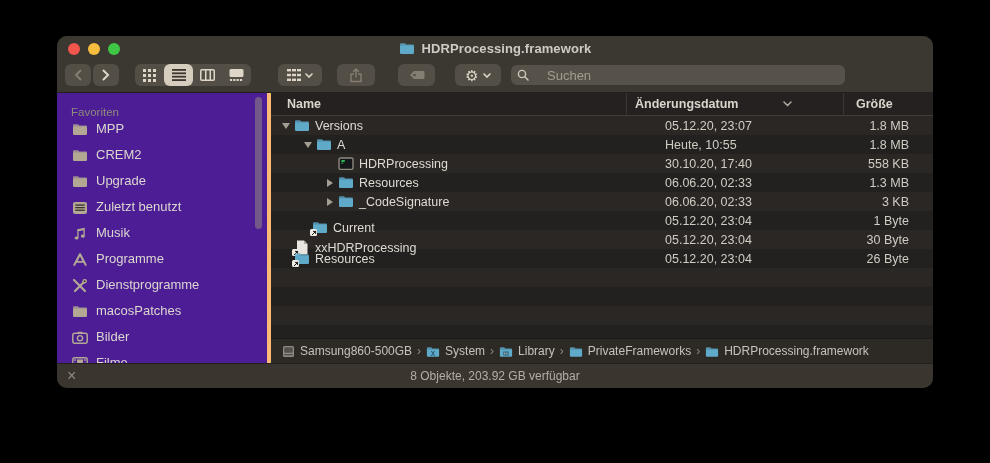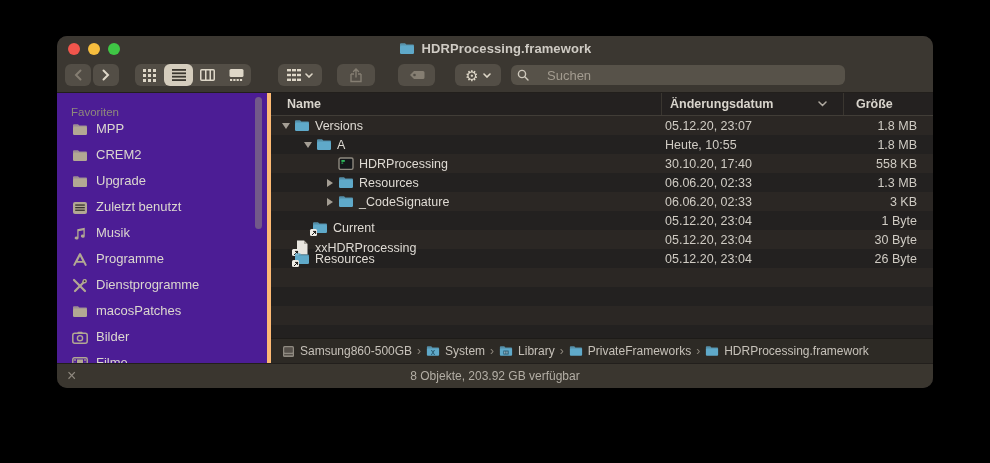--- a/index.html
+++ b/index.html
@@ -32,39 +32,39 @@
   
   .main{flex:1 1 auto;display:flex;min-height:0;}
   .sidebar{width:210px;flex:0 0 auto;background:#4c1d95;border-right:4px solid #fdba74;position:relative;overflow:hidden;}
   .side-section{margin:10px 0 0 14px;height:18px;font-size:11.5px;color:#8f8a7b;display:flex;align-items:center;}
   .side-item{height:26px;display:flex;align-items:flex-start;padding-left:14px;gap:8px;}
   .side-item .label{font-size:13px;color:#dbd7cf;white-space:nowrap;}
   .side-ic{width:17px;height:17px;flex:0 0 auto;display:flex;align-items:center;justify-content:center;color:#b2a893;}
   .side-scroll{position:absolute;right:5px;top:4px;width:7px;height:132px;border-radius:4px;background:rgba(145,139,128,.55);}
   
   .rightcol{flex:1 1 auto;display:flex;flex-direction:column;min-width:0;}
-  .list-header{height:22px;background:#242120;border-bottom:1px solid #413d37;display:flex;align-items:center;flex:0 0 auto;}
+  .list-header{height:22px;background:#242120;border-bottom:1px solid #413d37;display:flex;align-items:center;flex:0 0 auto;gap:35px;}
   .hcell{font-size:12.5px;font-weight:bold;color:#d9d5cd;display:flex;align-items:center;height:100%;box-sizing:border-box;}
   .h-name{flex:1 1 auto;padding-left:16px;}
   .h-date{width:174px;flex:0 0 auto;border-left:1px solid #3a3630;padding-left:8px;justify-content:space-between;padding-right:8px;}
   .h-size{width:90px;flex:0 0 auto;border-left:1px solid #3a3630;padding-left:12px;margin-left:8px;}
   .rows{flex:1 1 auto;background:repeating-linear-gradient(to bottom,#2b2724 0,#2b2724 19px,#232120 19px,#232120 38px);}
   .row{height:19px;display:flex;align-items:center;gap:12px;}
   .c-name{flex:1 1 auto;display:flex;align-items:center;min-width:0;}
   .c-date{width:174px;flex:0 0 auto;font-size:12.5px;color:#d0ccc4;padding-left:8px;box-sizing:border-box;}
-  .c-size{width:90px;flex:0 0 auto;font-size:12.5px;color:#d0ccc4;text-align:right;padding-right:16px;box-sizing:border-box;}
+  .c-size{width:90px;flex:0 0 auto;font-size:12.5px;color:#d0ccc4;text-align:right;padding-right:24px;box-sizing:border-box;}
   .disc{width:14px;flex:0 0 auto;display:flex;align-items:center;justify-content:center;}
   .tri-down{width:0;height:0;border-left:4.5px solid transparent;border-right:4.5px solid transparent;border-top:6px solid #a49e94;}
   .tri-right{width:0;height:0;border-top:4.5px solid transparent;border-bottom:4.5px solid transparent;border-left:6px solid #a49e94;}
   .fic{width:17px;height:15px;flex:0 0 auto;margin-right:5px;position:relative;display:flex;align-items:center;justify-content:center;}
   .row .name-label{font-size:12.5px;color:#dfdbd4;white-space:nowrap;}
   .alias-badge{position:absolute;left:-1px;bottom:-1px;width:7px;height:7px;background:#efece6;border-radius:1.5px;display:flex;align-items:center;justify-content:center;}
   
   .pathbar{height:24px;flex:0 0 auto;background:#2d2a25;border-top:1px solid #1d1b18;display:flex;align-items:center;padding-left:10px;gap:5px;overflow:hidden;}
-  .crumb{display:flex;align-items:center;gap:5px;}
+  .crumb{display:flex;align-items:flex-end;gap:5px;}
   .crumb .plabel{font-size:12px;color:#c6c1b9;white-space:nowrap;}
   .psep{font-size:12px;color:#8d877d;}
   .pic{width:14px;height:13px;display:flex;align-items:center;justify-content:center;color:#9f9a91;}
   
   .statusbar{height:24px;flex:0 0 auto;background:#3a362f;border-top:1px solid #221f1c;display:flex;align-items:center;justify-content:center;position:relative;}
   .status-text{font-size:12px;color:#b3aea5;}
   .status-x{position:absolute;left:10px;top:0;height:100%;display:flex;align-items:center;color:#8f897f;font-size:16px;}
   svg{display:block;}
 </style>
 </head>

